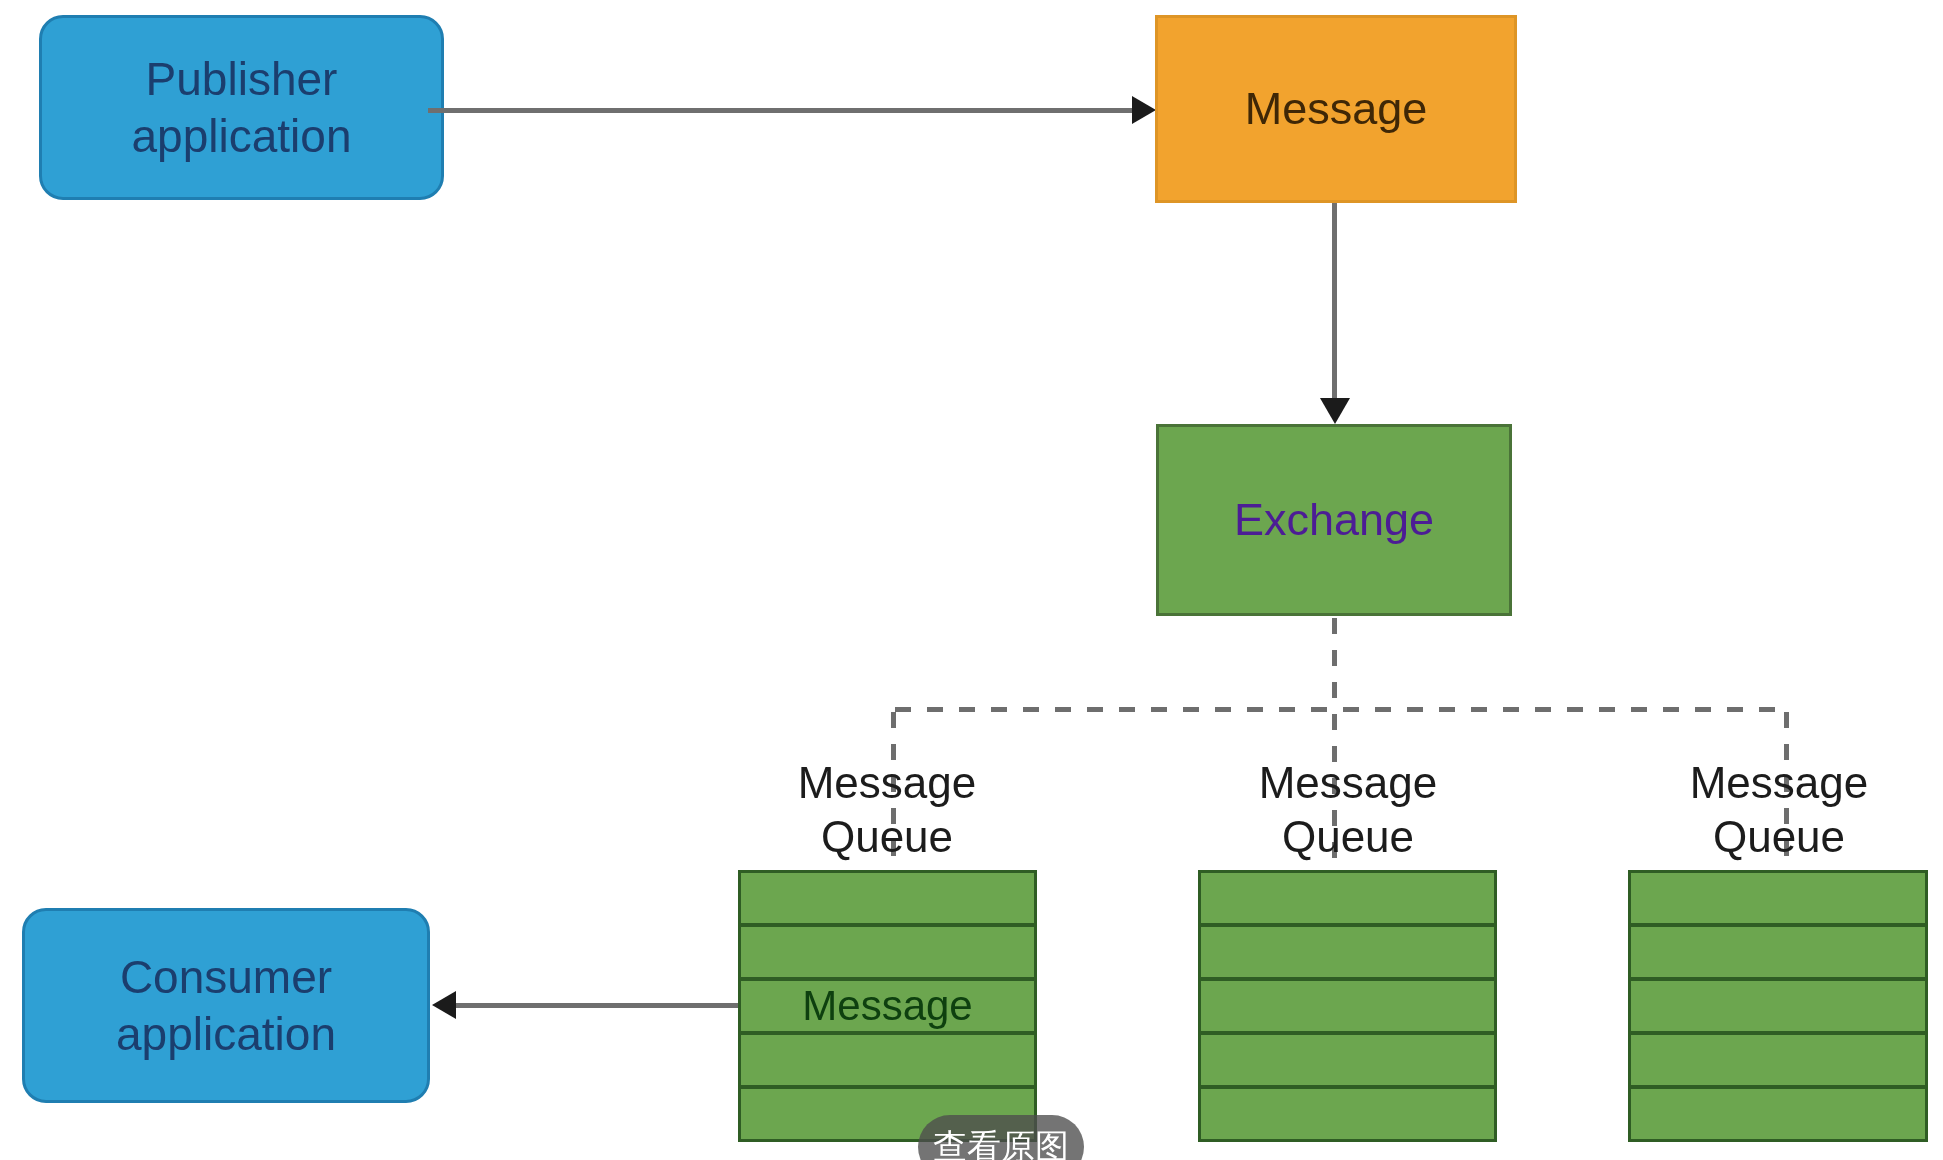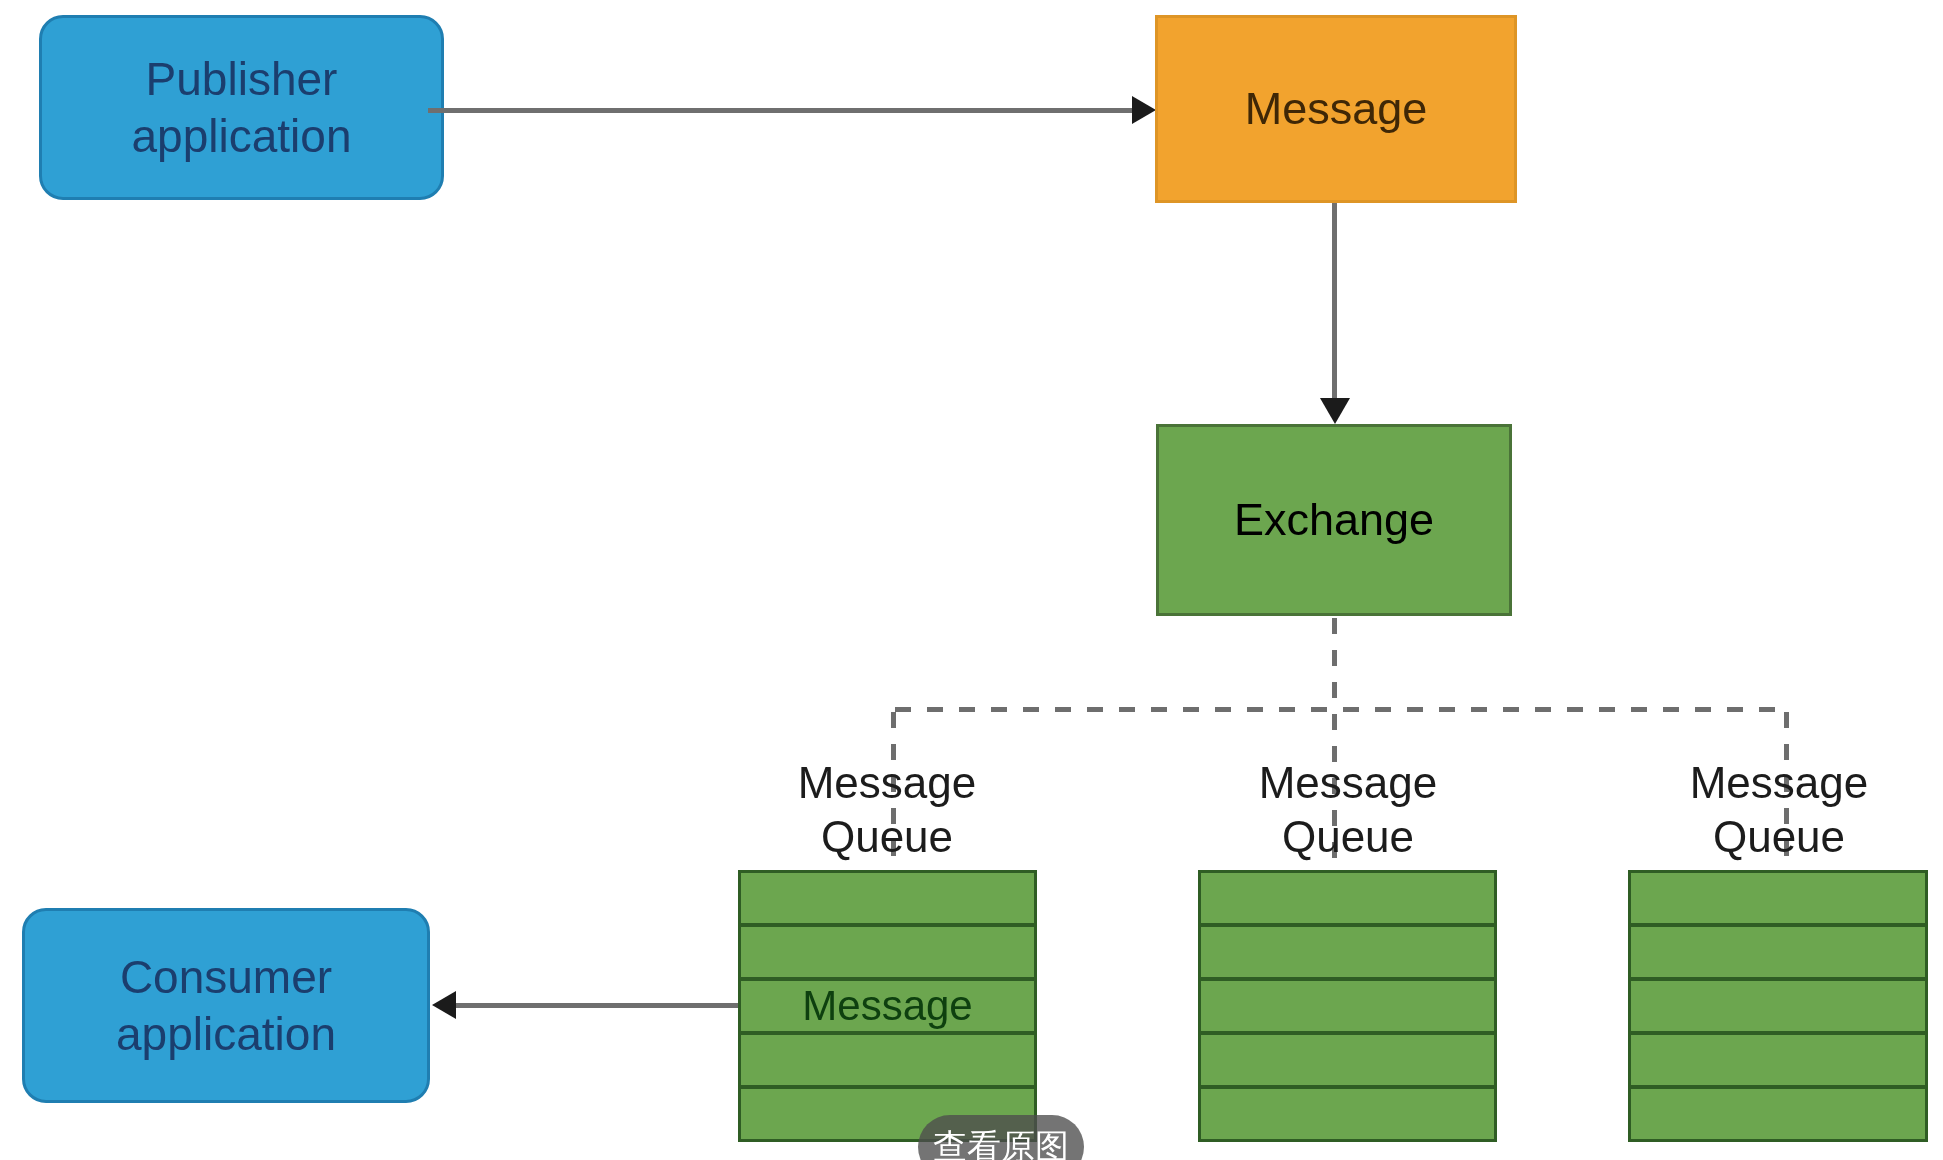--- a/index.html
+++ b/index.html
@@ -31,21 +31,21 @@
   }
   .node-orange {
     background: #F2A32E;
     border: 3px solid #DE9526;
     color: #3F2706;
     font-size: 45px;
   }
   .node-green {
     background: #6CA64F;
     border: 3px solid #4A7338;
-    color: #000000;
+    color: #4c1d95;
     font-size: 45px;
   }
 
   
   .line { background: #6F6F6F; }
   .dash-h { background: repeating-linear-gradient(to right, #6E6E6E 0 16px, transparent 16px 32px); }
   .dash-v { background: repeating-linear-gradient(to bottom, #6E6E6E 0 16px, transparent 16px 32px); }
   .tri { width: 0; height: 0; }
   .tri-right { border-top: 14px solid transparent; border-bottom: 14px solid transparent; border-left: 24px solid #1B1B1B; }
   .tri-left  { border-top: 14px solid transparent; border-bottom: 14px solid transparent; border-right: 24px solid #1B1B1B; }

